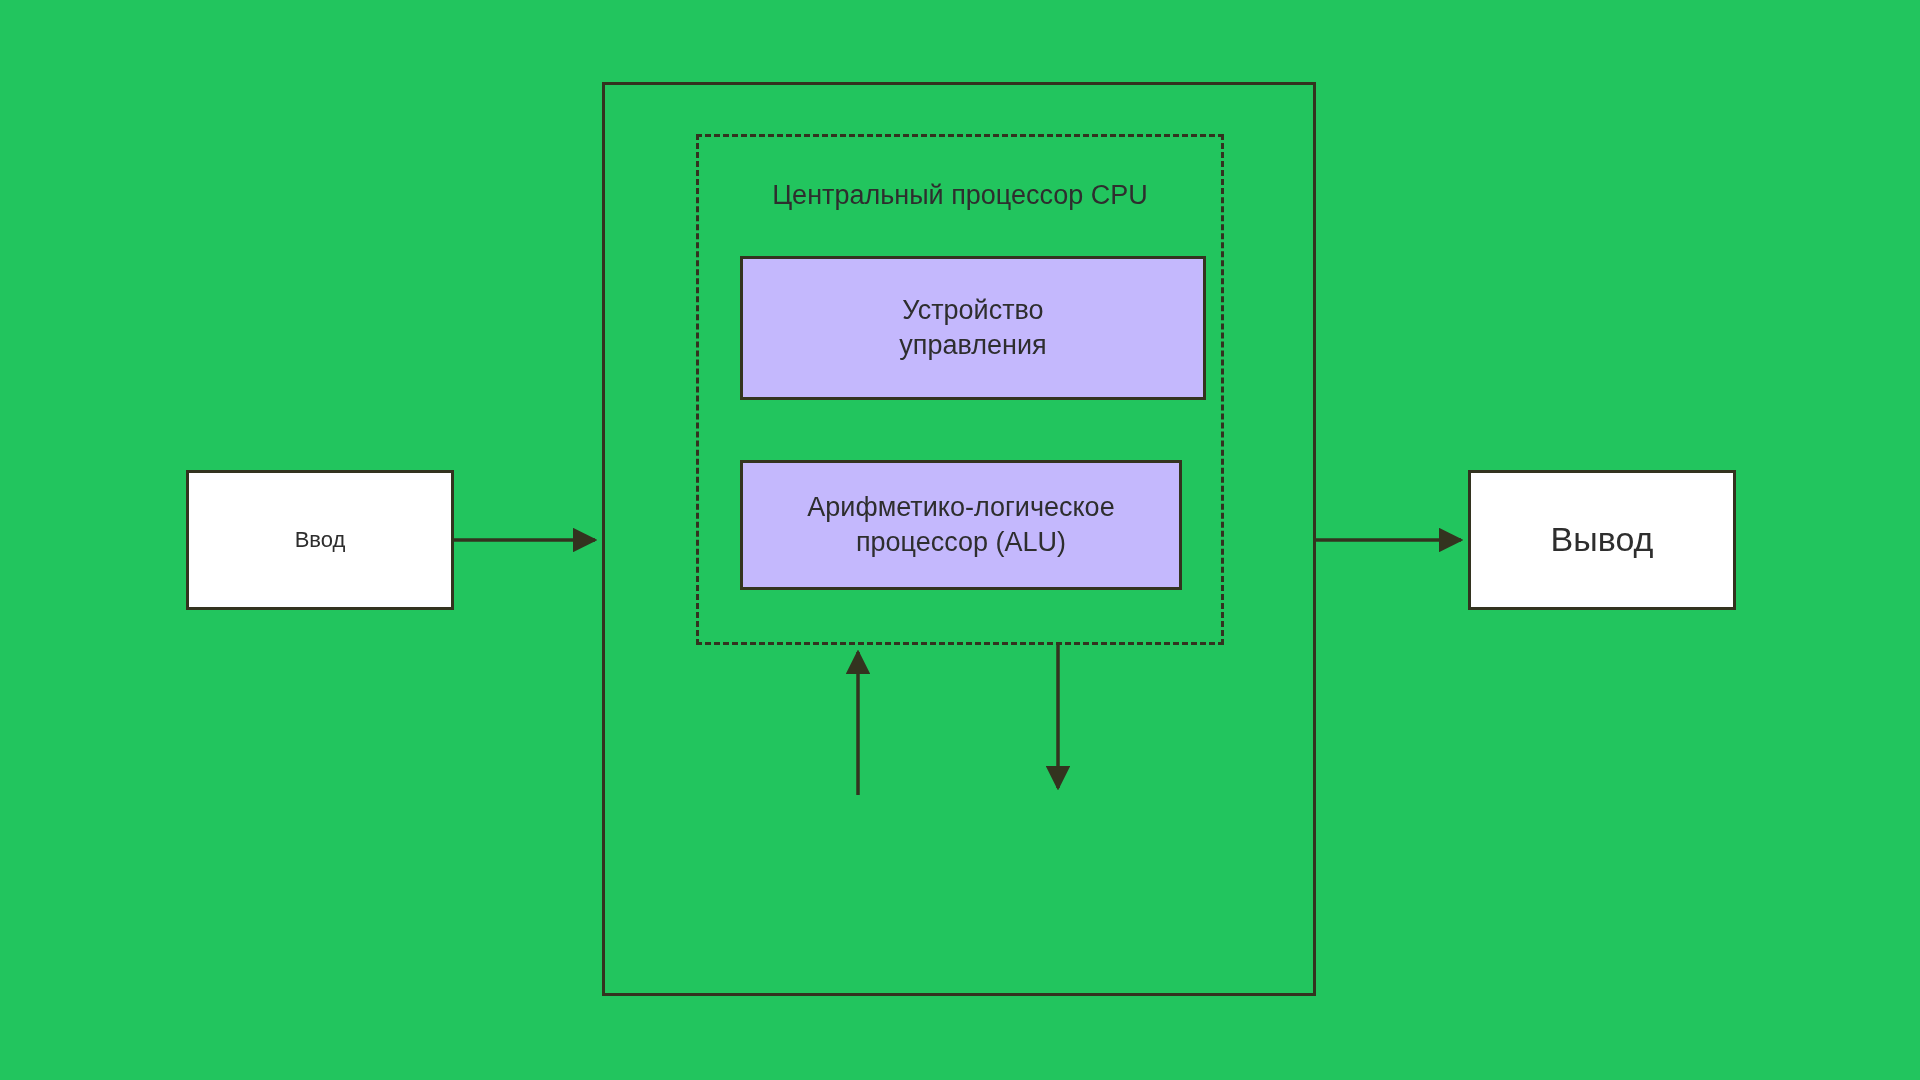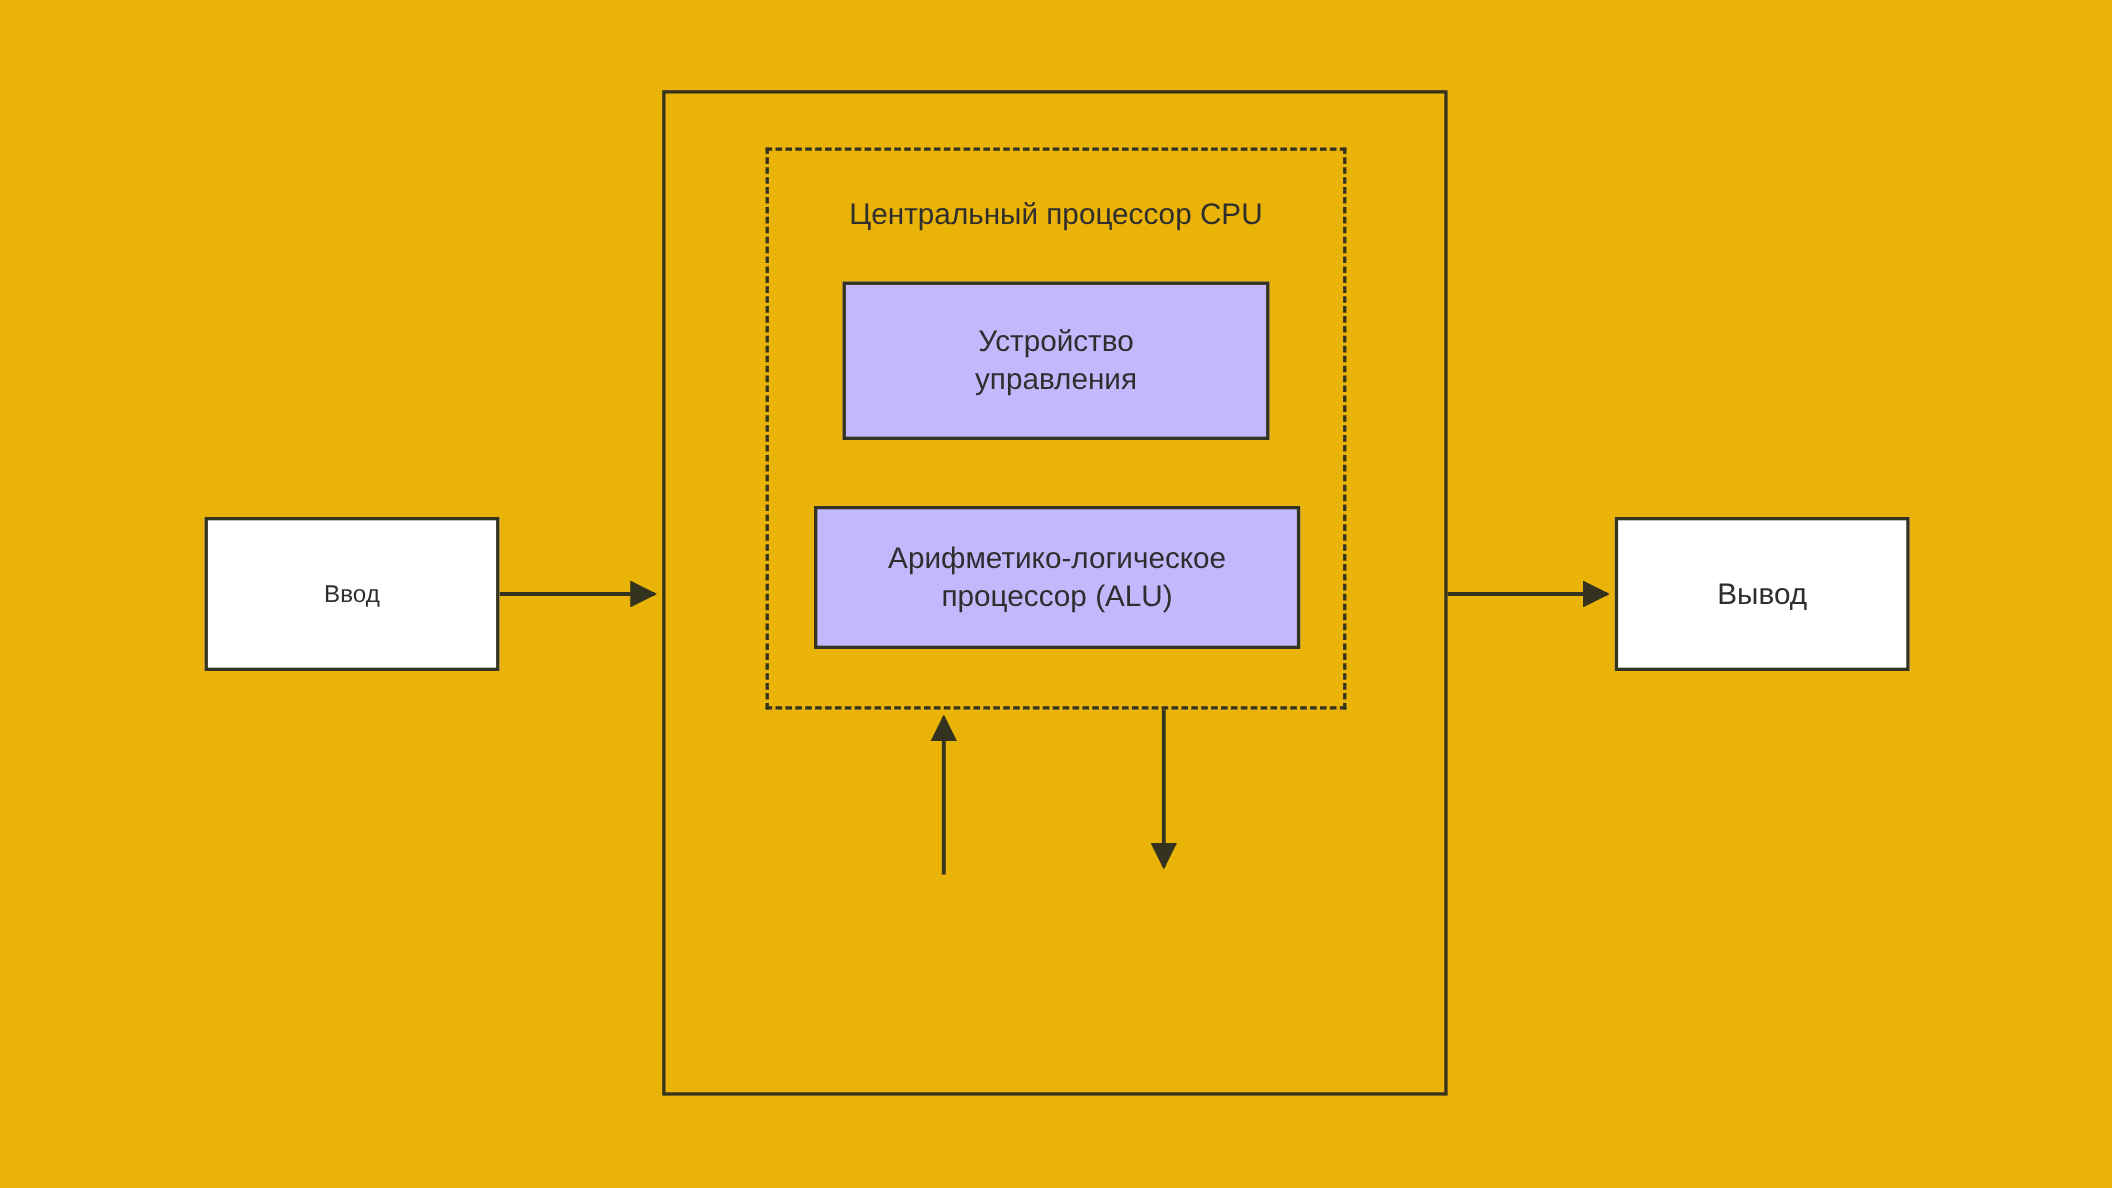--- a/index.html
+++ b/index.html
@@ -10,21 +10,21 @@
   body {
     width: 1920px;
     height: 1080px;
     overflow: hidden;
     font-family: "Liberation Sans", "DejaVu Sans", sans-serif;
   }
   #canvas {
     position: relative;
     width: 1920px;
     height: 1080px;
-    background: #eab308;
+    background: #22c55e;
   }
   #svg-layer {
     position: absolute;
     inset: 0;
     width: 1920px;
     height: 1080px;
   }
   .node {
     position: absolute;
     box-sizing: border-box;
@@ -61,25 +61,25 @@
     color: #2e2e2e;
     text-align: center;
     white-space: nowrap;
   }
 
   
   #outer-cpu-frame { left: 602px; top: 82px; width: 714px; height: 914px; }
   #cpu-dashed-frame { left: 696px; top: 134px; width: 528px; height: 511px; }
   #cpu-title { left: 696px; top: 180px; width: 528px; font-size: 27px; }
 
-  #node-control-unit { left: 766px; top: 256px; width: 388px; height: 144px; font-size: 27px; }
+  #node-control-unit { left: 740px; top: 256px; width: 466px; height: 144px; font-size: 27px; }
   #node-alu         { left: 740px; top: 460px; width: 442px; height: 130px; font-size: 27px; }
   #node-memory      { left: 697px; top: 795px; width: 528px; height: 138px; font-size: 27px; }
   #node-input       { left: 186px; top: 470px; width: 268px; height: 140px; font-size: 22px; }
-  #node-output      { left: 1468px; top: 470px; width: 268px; height: 140px; font-size: 27px; text-align: center; }
+  #node-output      { left: 1468px; top: 470px; width: 268px; height: 140px; font-size: 34px; text-align: center; }
 </style>
 </head>
 <body>
 
 <div id="canvas">
 
   <svg id="svg-layer" viewBox="0 0 1920 1080" xmlns="http://www.w3.org/2000/svg">
     <defs>
       <marker id="arrow-right" viewBox="0 0 10 10" refX="9" refY="5" markerWidth="7" markerHeight="7" orient="auto-start-reverse">
         <path d="M 0 0 L 10 5 L 0 10 z" fill="#33331f"></path>

